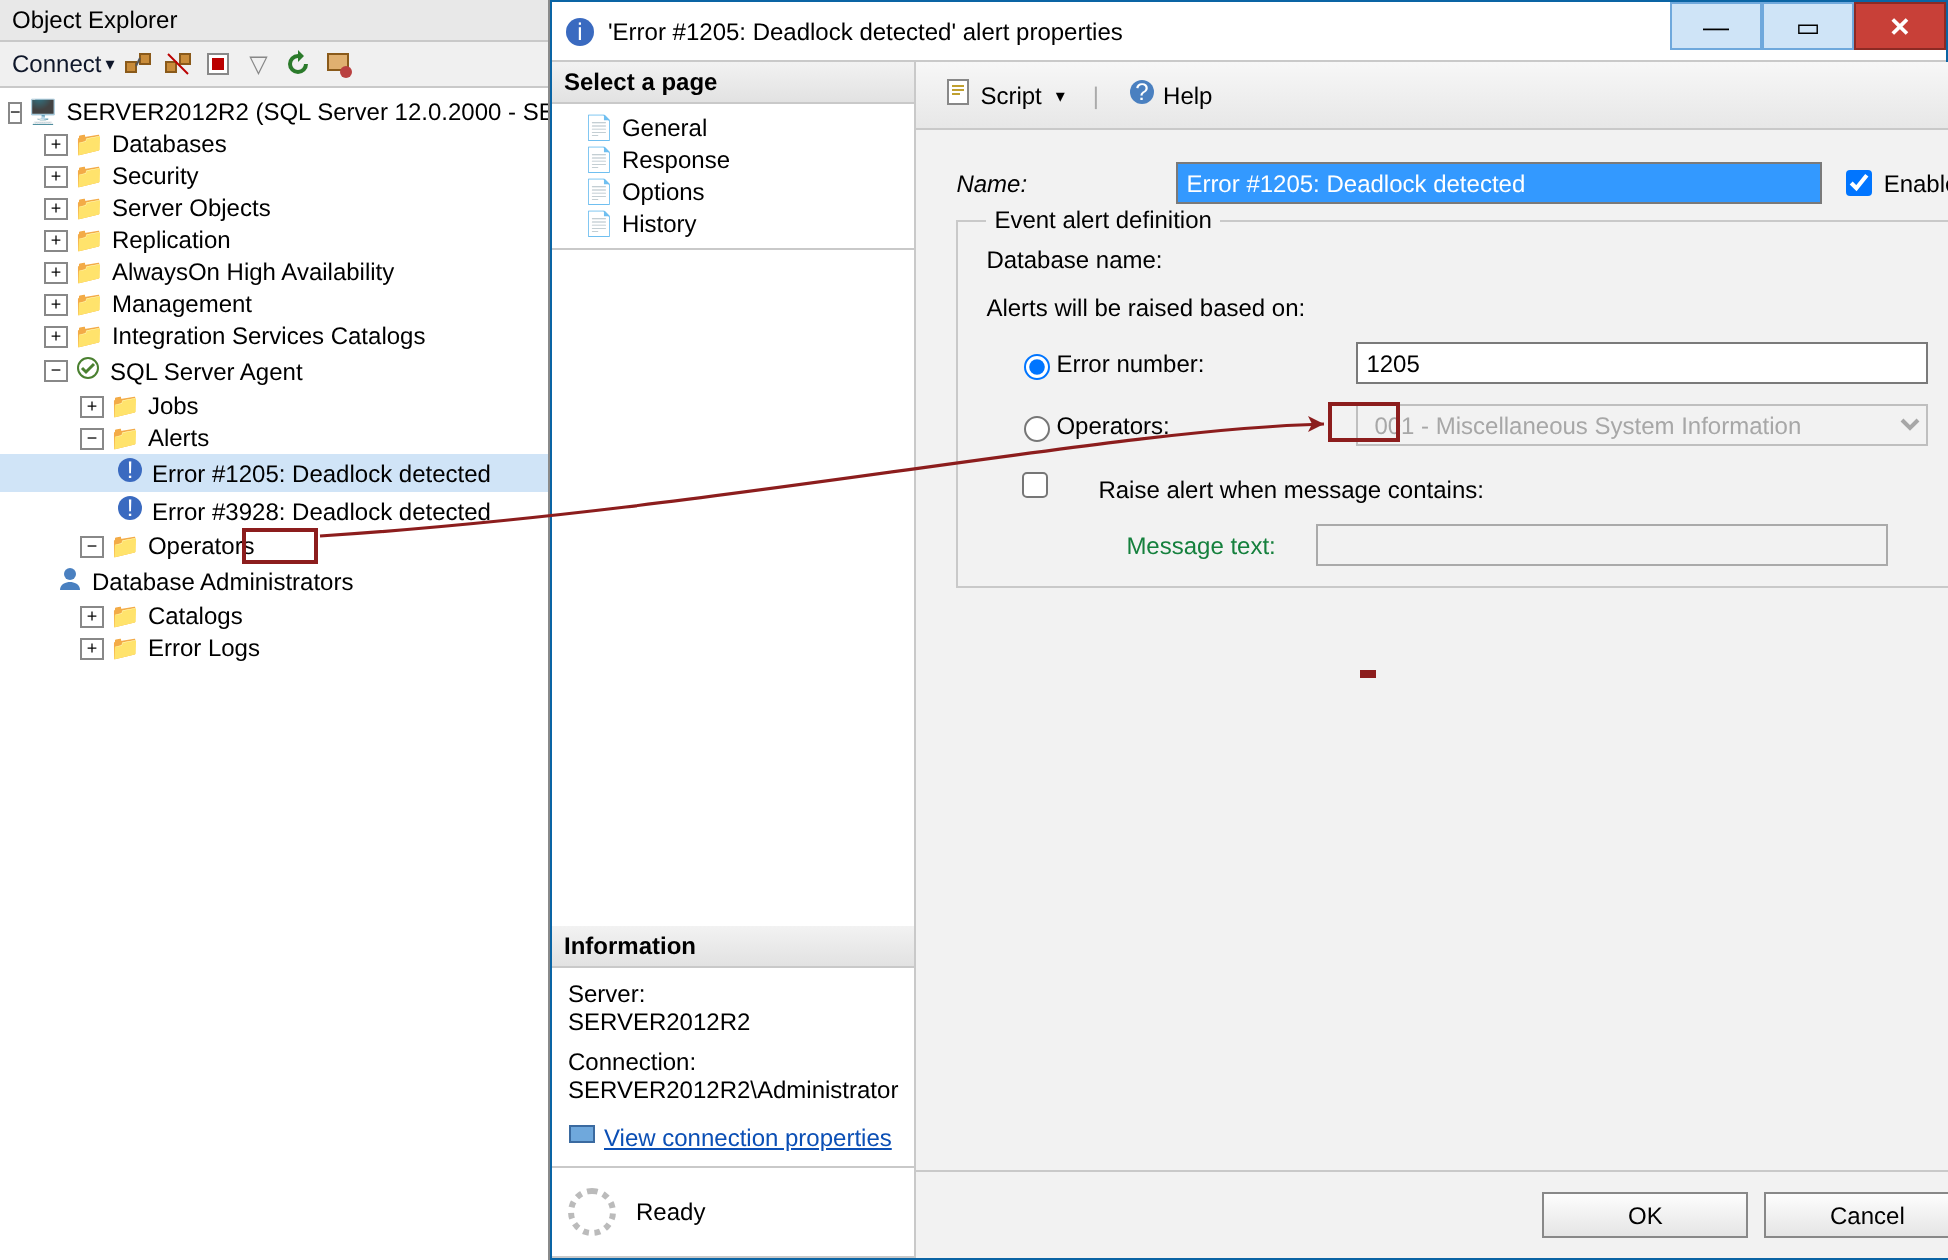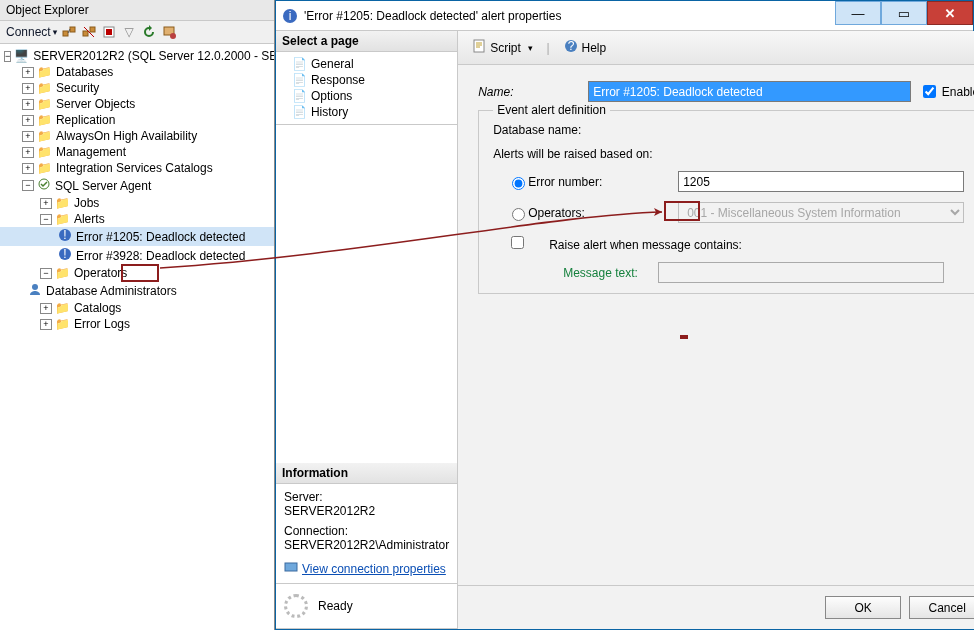--- a/index.html
+++ b/index.html
@@ -58,21 +58,21 @@
   .radio-row { display:flex; align-items:center; margin-bottom:10px; margin-left:14px;}
   .radio-label { width:150px; }
   .num-input { width:286px; height:21px; border:1px solid #7a7a7a; padding:0 4px; background:#fff;}
   .disabled-sel { width:286px; height:21px; border:1px solid #aaa; background:#f2f2f2; color:#888; padding:0 4px;}
   .chk-row { display:flex; align-items:flex-end; margin-left:14px; margin-bottom:10px; gap:22px;}
   .msg-row { display:flex; align-items:center; margin-left:34px; gap:20px;}
   .msg-label { color:#15803d;margin-left:36px;}
   .disabled-box { width:286px; height:21px; border:1px solid #aaa; background:#f2f2f2;}
   
   .dlg-footer { padding:10px 14px; border-top:1px solid #c9c9c9; display:flex; justify-content:flex-end; gap:8px; background:#f2f2f2;}
-  .btn { width:76px; height:23px; border:1px solid #888; background:linear-gradient(#fdfdfd,#e5e5e5); }
+  .btn { width:103px; height:23px; border:1px solid #888; background:linear-gradient(#fdfdfd,#e5e5e5); }
   
   .annot-box1 { position:absolute; border:2px solid #8c1d1d; pointer-events:none;}
   .annot-arrow { position:absolute; pointer-events:none; }
   .red-dot{ position:absolute; width:8px; height:4px; background:#8c1d1d; }
 </style>
 </head>
 <body>
 
 <div class="explorer">
   <div class="explorer-title">Object Explorer</div>

